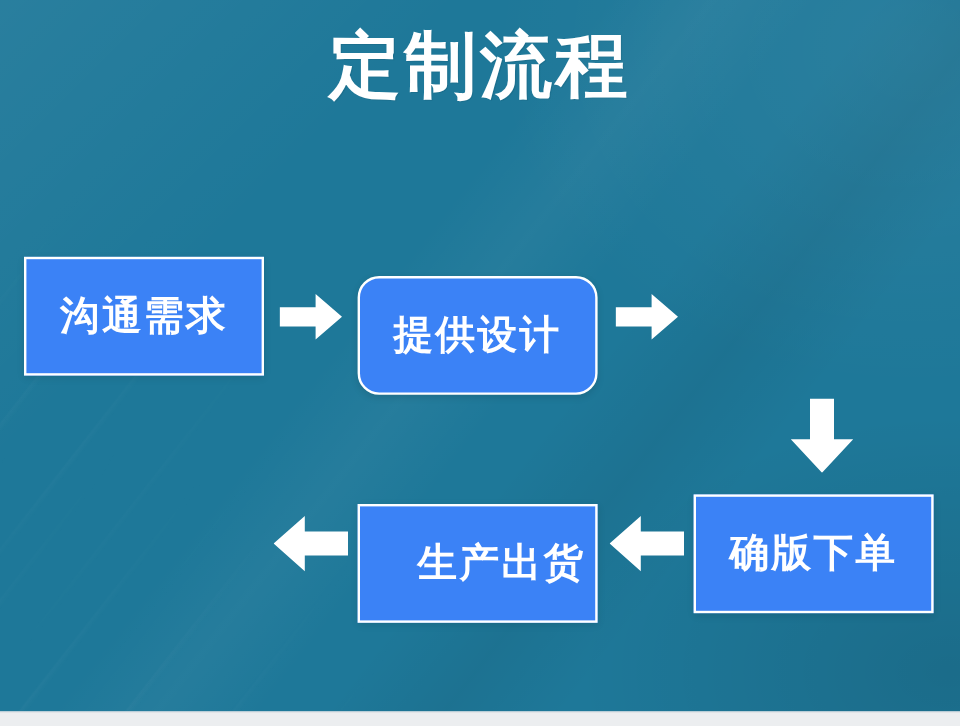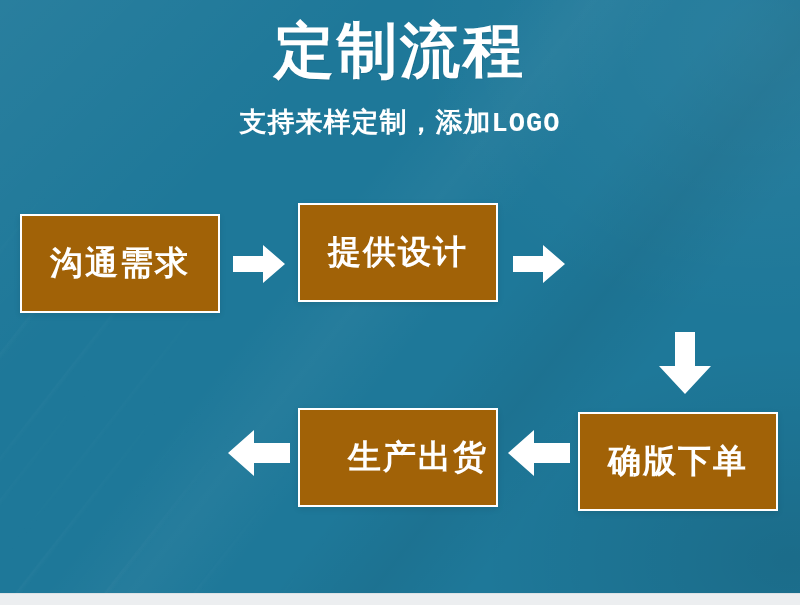--- a/index.html
+++ b/index.html
@@ -84,21 +84,20 @@
     inset: 0;
     pointer-events: none;
     background: radial-gradient(ellipse 430px 300px at 790px 560px, rgba(0,0,0,0.10) 0%, rgba(0,0,0,0.0) 72%);
   }
 
   .content {
     position: relative;
     z-index: 3;
     width: 704px;
     height: 593px;
-    font-family: Liberation Mono, monospace;
   }
 
   .title {
     position: absolute;
     top: 17px;
     left: 0;
     width: 800px;
     text-align: center;
     color: #ffffff;
     font-size: 60px;
@@ -120,38 +119,38 @@
     letter-spacing: 1px;
     line-height: 36px;
   }
 
   .step-box {
     position: absolute;
     width: 200px;
     height: 99px;
     box-sizing: border-box;
     border: 2px solid #ffffff;
-    background: #a16207;
+    background: #3b82f6;
     display: flex;
     align-items: center;
     justify-content: center;
     color: #ffffff;
     font-size: 33px;
     font-weight: bold;
     letter-spacing: 2px;
     box-shadow: 0 2px 6px rgba(0,0,0,0.10);
   }
 
   
   .box-r1c1 { left: 20px;  top: 214px; }
-  .box-r1c2 { left: 298px; top: 203px; }
+  .box-r1c2 { left: 298px; top: 230px; border-radius: 18px; }
   .box-r1c3 { left: 578px; top: 214px; }
   
   .box-r2c1 { left: 20px;  top: 412px; }
-  .box-r2c2 { left: 298px; top: 408px; padding-left: 40px; }
+  .box-r2c2 { left: 298px; top: 420px; padding-left: 40px; }
   .box-r2c3 { left: 578px; top: 412px; }
 
   .arrow {
     position: absolute;
   }
   .arrow svg { display: block; }
 
   .arrow-r1a { left: 233px; top: 243px; }
   .arrow-r1b { left: 513px; top: 243px; }
   .arrow-down { left: 657px; top: 332px; }
@@ -177,21 +176,20 @@
   <div class="bg-streaks"></div>
   <div class="bg-streaks-2"></div>
   <div class="bg-streaks-3"></div>
   <div class="bg-glow-tr"></div>
   <div class="bg-dark-br"></div>
 
   <div class="content">
 
     <div class="title">定制流程</div>
 
-    <div class="subtitle">支持来样定制，添加LOGO</div>
 
     <div class="step-box box-r1c1">沟通需求</div>
 
     <div class="arrow arrow-r1a">
       <svg width="52" height="42" viewBox="0 0 52 42" aria-hidden="true">
         <path d="M0 13 L30 13 L30 2 L52 21 L30 40 L30 29 L0 29 Z" fill="#ffffff"></path>
       </svg>
     </div>
 
     <div class="step-box box-r1c2">提供设计</div>

